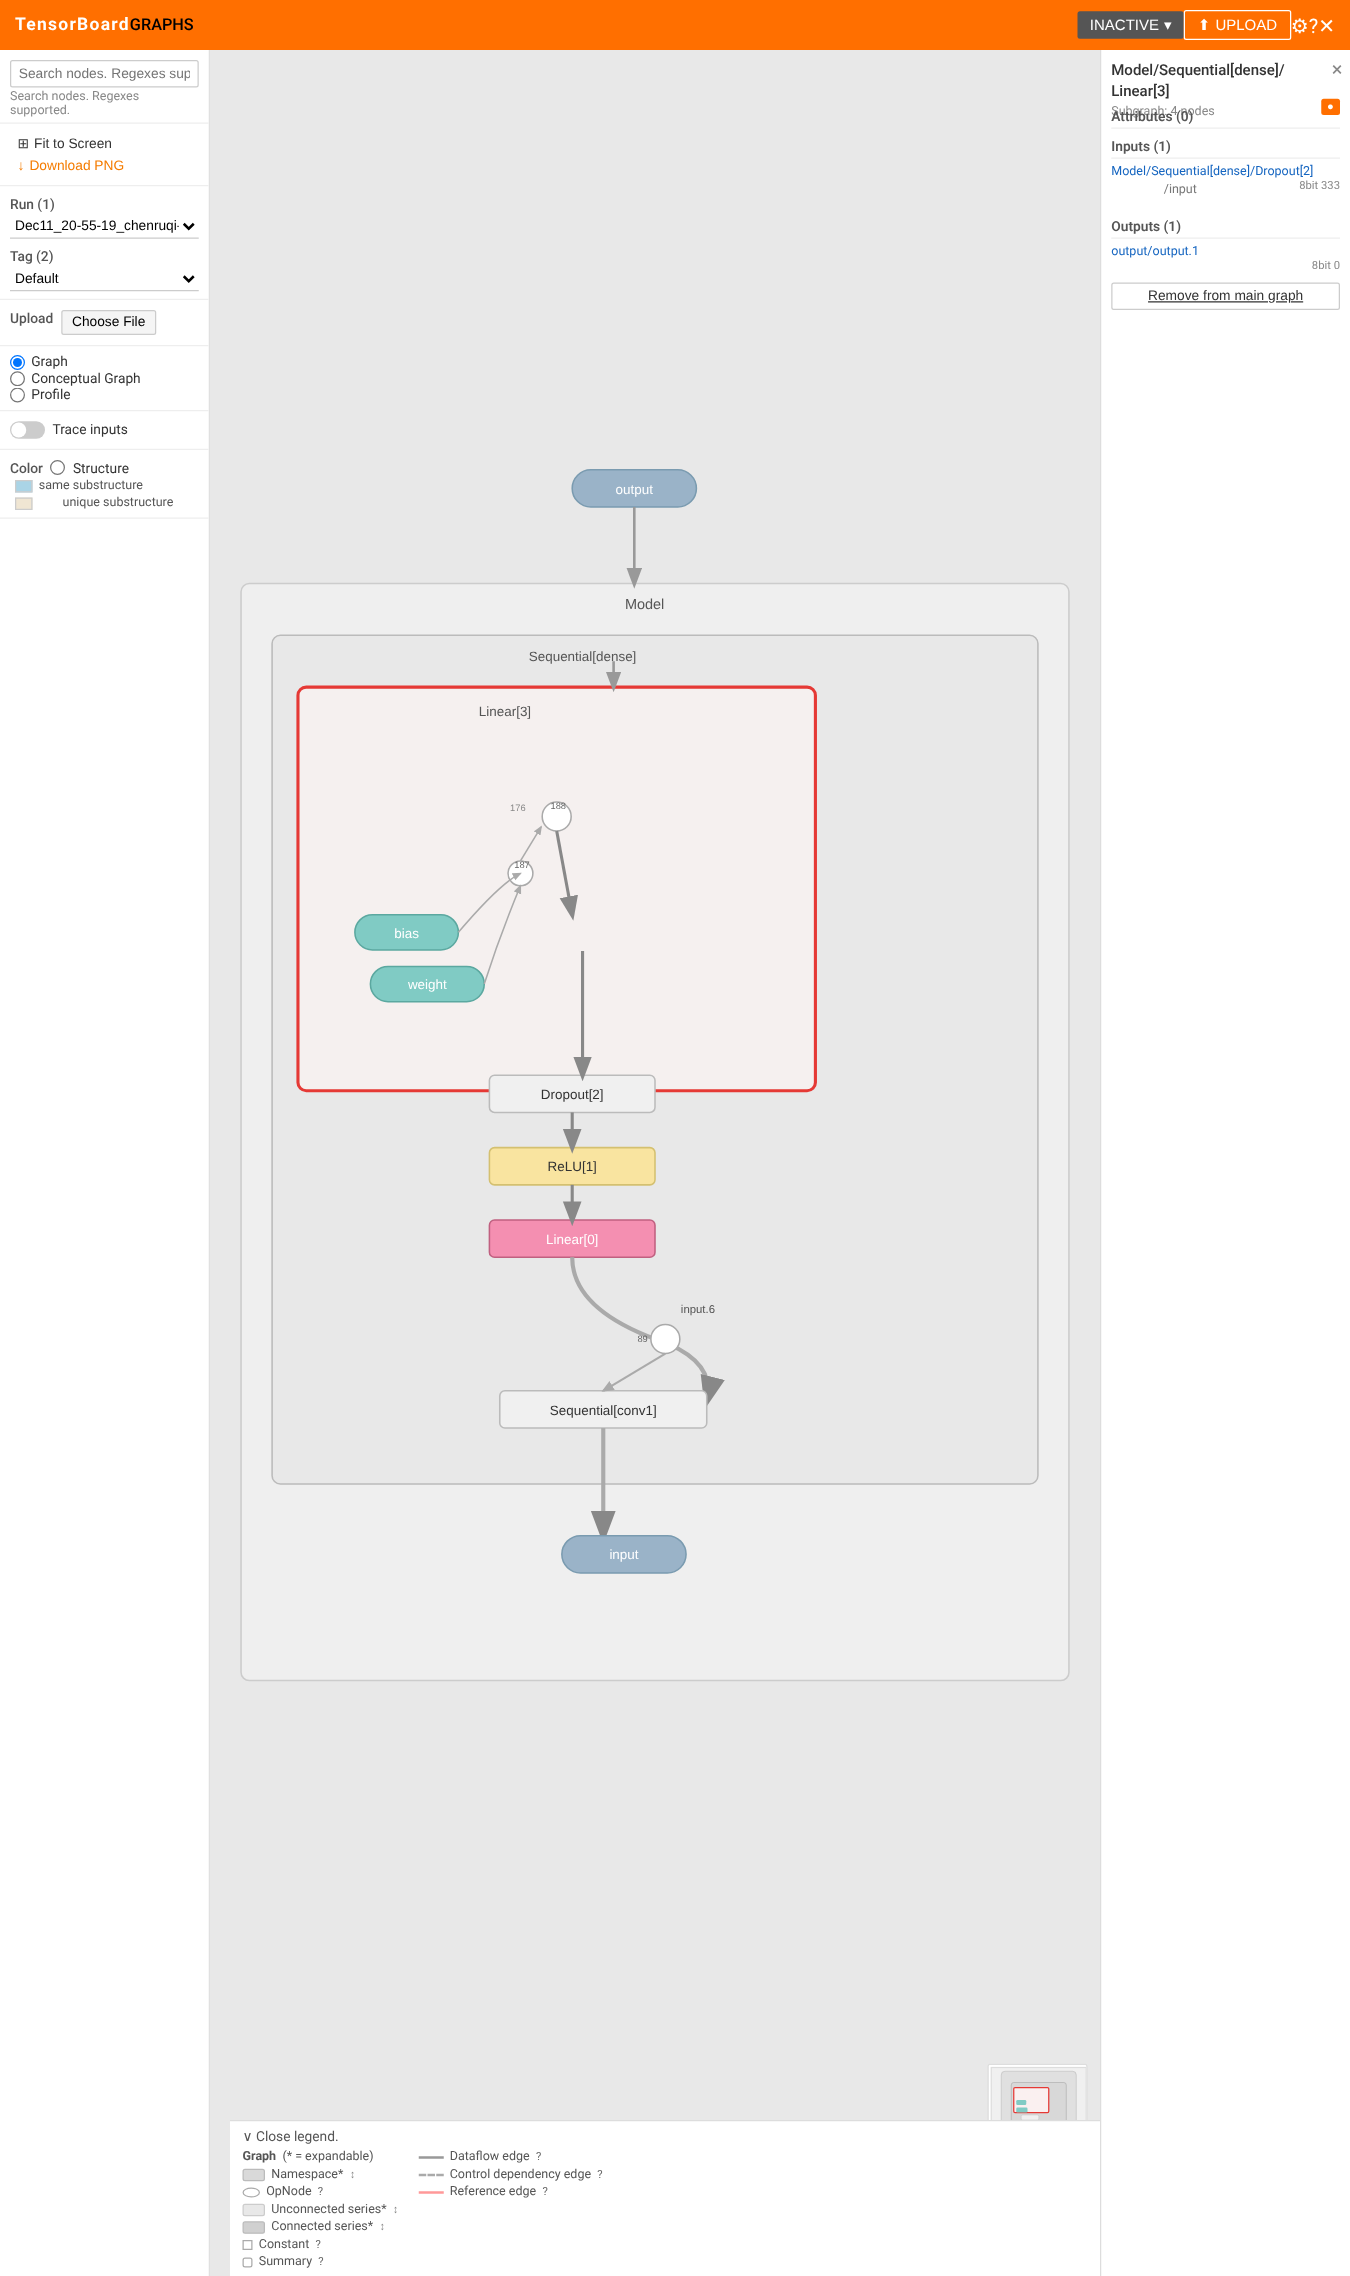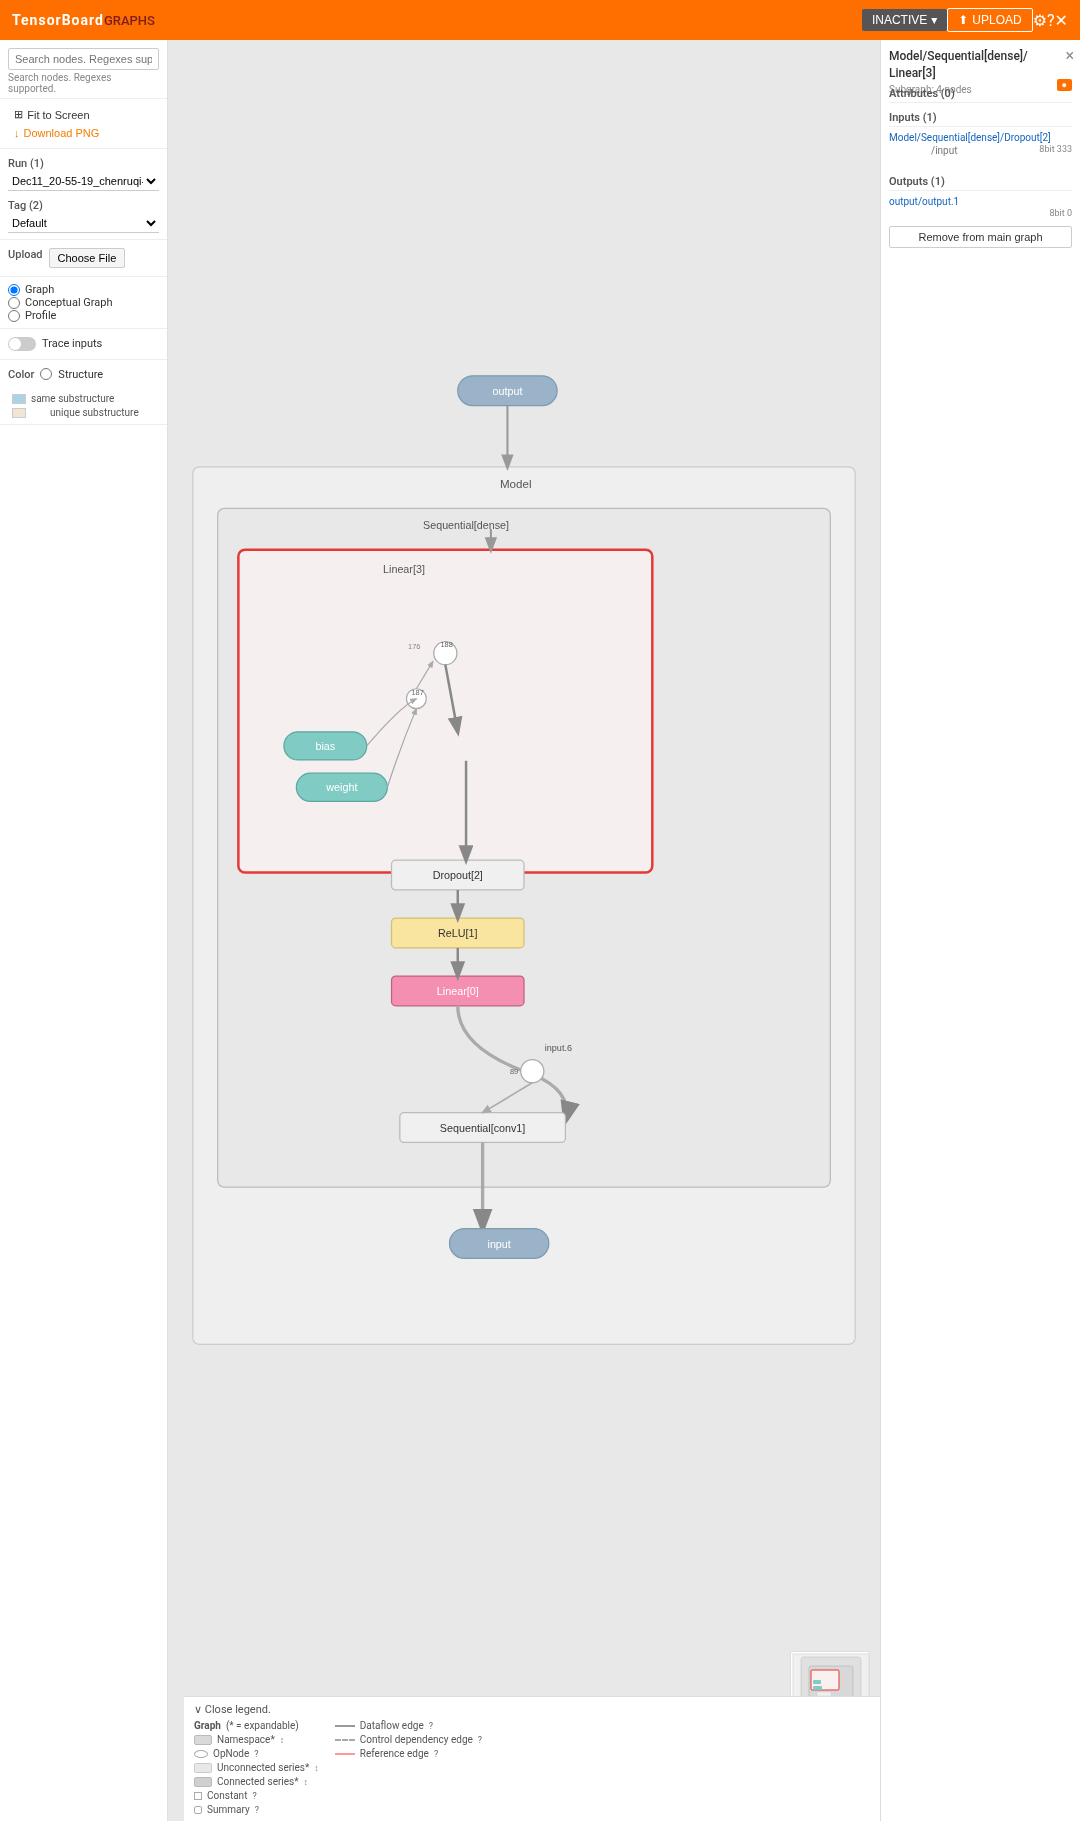--- a/index.html
+++ b/index.html
@@ -11,21 +11,21 @@
       height: 40px;
       display: flex;
       align-items: center;
       padding: 0 12px;
       gap: 0;
       position: fixed;
       top: 0; left: 0; right: 0;
       z-index: 100;
     }
     .header-logo { color: white; font-size: 14px; font-weight: bold; letter-spacing: 1px; }
-    .header-graphs { color: #7f1d1d; font-size: 13px; font-weight: 500; }
+    .header-graphs { color: #000000; font-size: 13px; font-weight: 500; }
     .header-spacer { flex: 1; }
     .header-inactive {
       background: #555;
       color: white;
       border: none;
       padding: 4px 10px;
       font-size: 12px;
       display: flex;
       align-items: center;
       gap: 4px;
@@ -130,20 +130,21 @@
     .remove-btn {
       margin-top: 8px;
       width: 100%;
       padding: 4px;
       background: none;
       border: 1px solid #ccc;
       font-size: 11px;
       cursor: pointer;
       color: #333;
       border-radius: 2px;
+      text-decoration: underline;
     }
     .orange-badge {
       background: #FF6F00;
       color: white;
       font-size: 9px;
       padding: 1px 5px;
       border-radius: 2px;
       float: right;
     }
 
@@ -282,21 +283,21 @@
       <span>Trace inputs</span>
     </label>
   </div>
 
   <div class="sidebar-section">
     <div class="sidebar-row">
       <span class="sidebar-label">Color</span>
       <input type="radio" name="color" style="">
       <span>Structure</span>
     </div>
-    <div style="margin-top:10px; padding-left:4px;">
+    <div style="margin-top:0; padding-left:4px;">
       <div class="legend-item">
         <span class="color-swatch swatch-same"></span>
         <span>same substructure</span>
       </div>
       <div class="legend-item" style="margin-top:3px;gap:24px;">
         <span class="color-swatch swatch-unique"></span>
         <span>unique substructure</span>
       </div>
     </div>
   </div>

